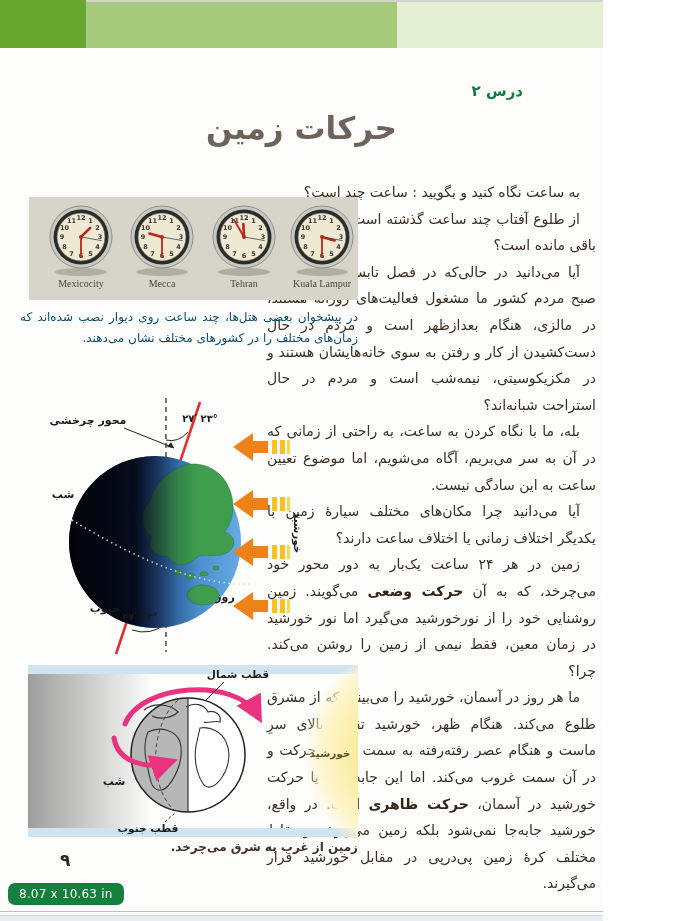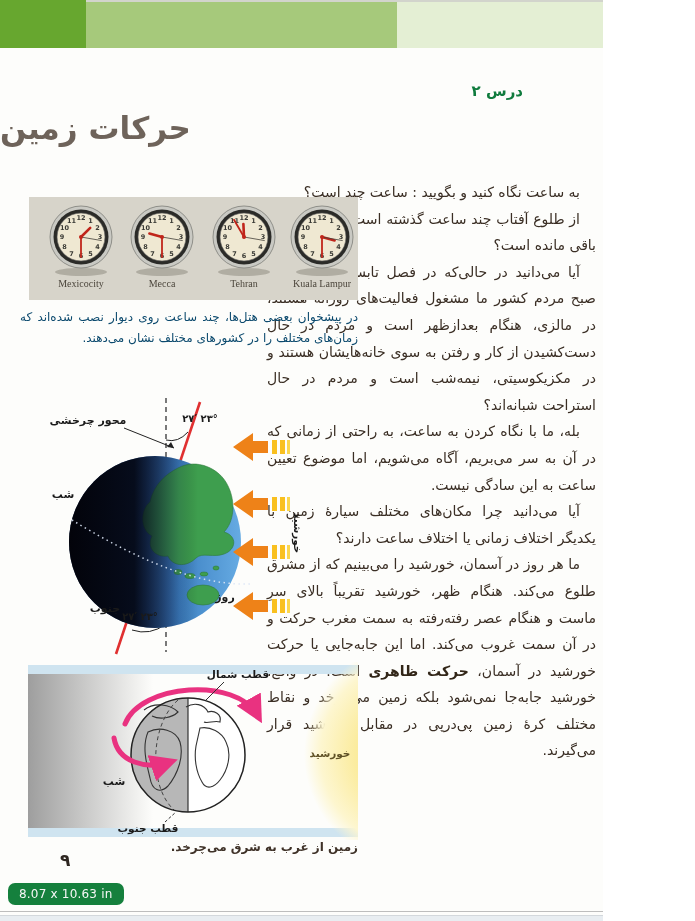--- a/index.html
+++ b/index.html
@@ -6,21 +6,21 @@
   .page{position:relative;width:603px;height:921px;background:#fdfdfb;overflow:hidden;
         font-family:"DejaVu Sans",sans-serif;}
   
   .top-hairline{position:absolute;top:0;left:86px;width:609px;height:2px;background:#d2d4cc;}
   .band{position:absolute;top:0;height:48px;}
   .band-dark{left:0;width:86px;background:#67a72f;}
   .band-mid{left:86px;top:2px;height:46px;width:311px;background:#a6c97b;}
   .band-light{left:397px;top:2px;height:46px;width:298px;background:#e4efd4;}
   
   .lesson{position:absolute;top:82px;right:80px;font-size:15px;font-weight:bold;color:#0f7b3d;direction:rtl;}
-  .title{position:absolute;top:110px;left:0;width:100%;margin:0;text-align:left;
+  .title{position:absolute;top:110px;left:0;width:100%;margin:0;text-align:center;
          font-size:31px;font-weight:bold;color:#6e635a;direction:rtl;}
   
   .text-col{position:absolute;top:179px;right:7px;width:329px;direction:rtl;
             text-align:justify;color:#3a2e24;font-size:14px;line-height:26.6px;}
   .text-col p{margin:0;text-indent:16px;}
   .text-col b{color:#322618;}
   .section-heading{margin:7px 0 3px;color:#0f7b3d;font-size:17.5px;font-weight:bold;text-indent:0;
                    line-height:26px;}
   
   .fig{position:absolute;}
@@ -55,20 +55,21 @@
 
   <div class="text-col">
     <div id="intro-paras">
         <p><span>به ساعت نگاه کنید و بگویید : ساعت چند است؟</span></p>
         <p><span>از طلوع آفتاب چند ساعت گذشته است؟ تا ظهر چقدر باقی مانده است؟</span></p>
         <p><span>آیا می‌دانید در حالی‌که در فصل تابستان ساعت ۱۱ صبح مردم کشور ما مشغول فعالیت‌های روزانه هستند، در مالزی، هنگام بعدازظهر است و مردم در حال دست‌کشیدن از کار و رفتن به سوی خانه‌هایشان هستند و در مکزیکوسیتی، نیمه‌شب است و مردم در حال استراحت شبانه‌اند؟</span></p>
         <p><span>بله، ما با نگاه کردن به ساعت، به راحتی از زمانی که در آن به سر می‌بریم، آگاه می‌شویم، اما موضوع تعیین ساعت به این سادگی نیست.</span></p>
         <p><span>آیا می‌دانید چرا مکان‌های مختلف سیارهٔ زمین با یکدیگر اختلاف زمانی یا اختلاف ساعت دارند؟</span></p>
       </div>
     <div id="section-paras">
+        <p><span>زمین در هر ۲۴ ساعت یک‌بار به دور محور خود می‌چرخد، که به آن </span><b>حرکت وضعی</b><span> می‌گویند. زمین روشنایی خود را از نورخورشید می‌گیرد اما نور خورشید در زمان معین، فقط نیمی از زمین را روشن می‌کند. چرا؟</span></p>
         <p><span>ما هر روز در آسمان، خورشید را می‌بینیم که از مشرق طلوع می‌کند. هنگام ظهر، خورشید تقریباً بالای سرِ ماست و هنگام عصر رفته‌رفته به سمت مغرب حرکت و در آن سمت غروب می‌کند. اما این جابه‌جایی یا حرکت خورشید در آسمان، </span><b>حرکت ظاهری</b><span> است. در واقع، خورشید جابه‌جا نمی‌شود بلکه زمین می‌چرخد و نقاط مختلف کرهٔ زمین پی‌درپی در مقابل خورشید قرار می‌گیرند.</span></p>
       </div>
   </div>
 
   <div class="fig fig-clocks">
     <svg id="clocks-svg" width="329" height="103" viewBox="0 0 329 103">
         <rect x="0" y="0" width="329" height="103" fill="#d7d4ca"></rect>
         <g>
           <ellipse cx="52" cy="75" rx="26" ry="4" fill="rgba(60,55,45,0.25)"></ellipse>
           <circle cx="52" cy="40" r="31" fill="#c9c9c3" stroke="#8f8f89" stroke-width="1"></circle>

